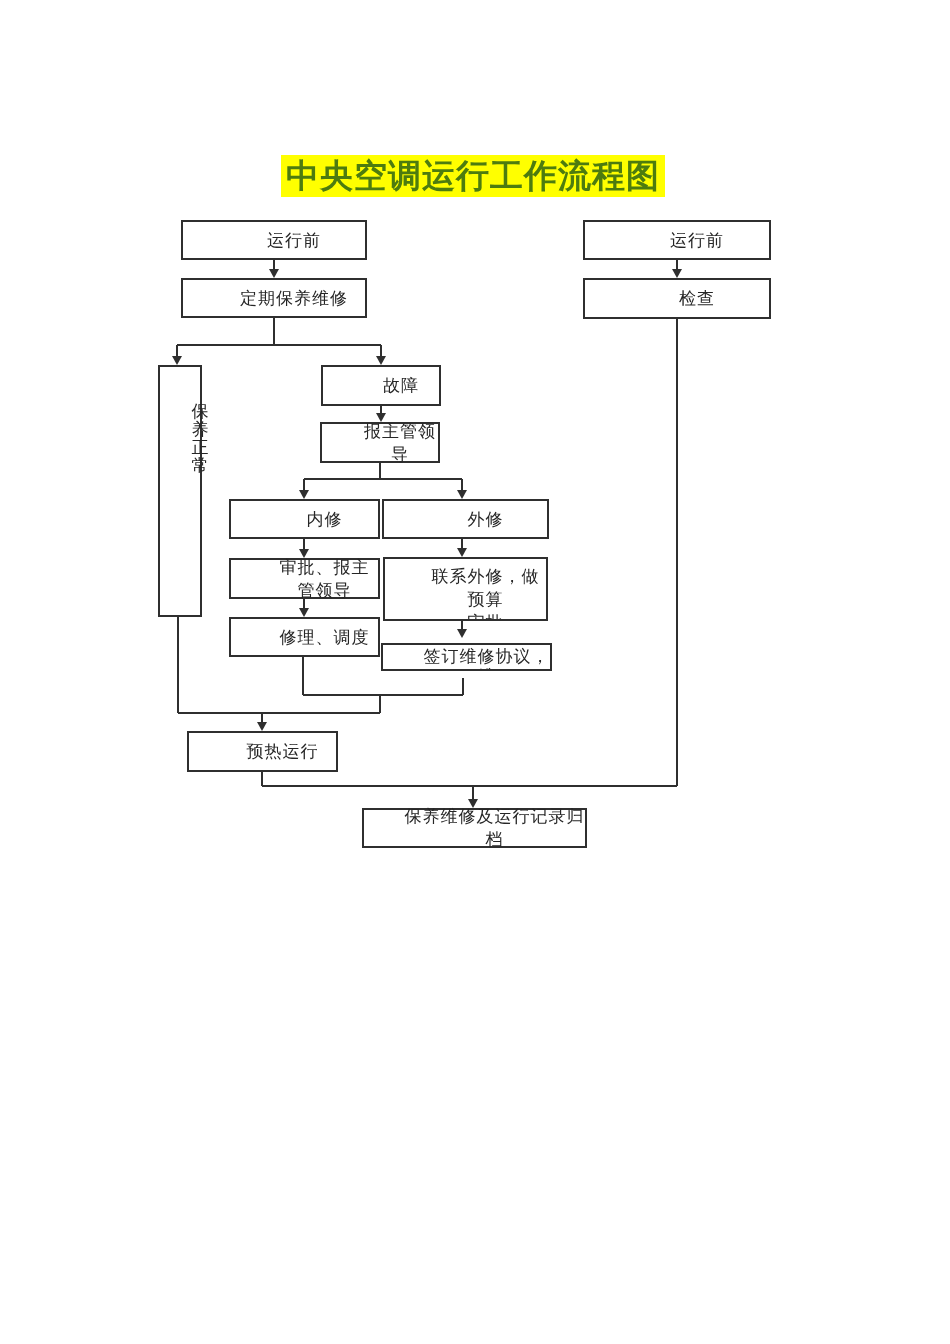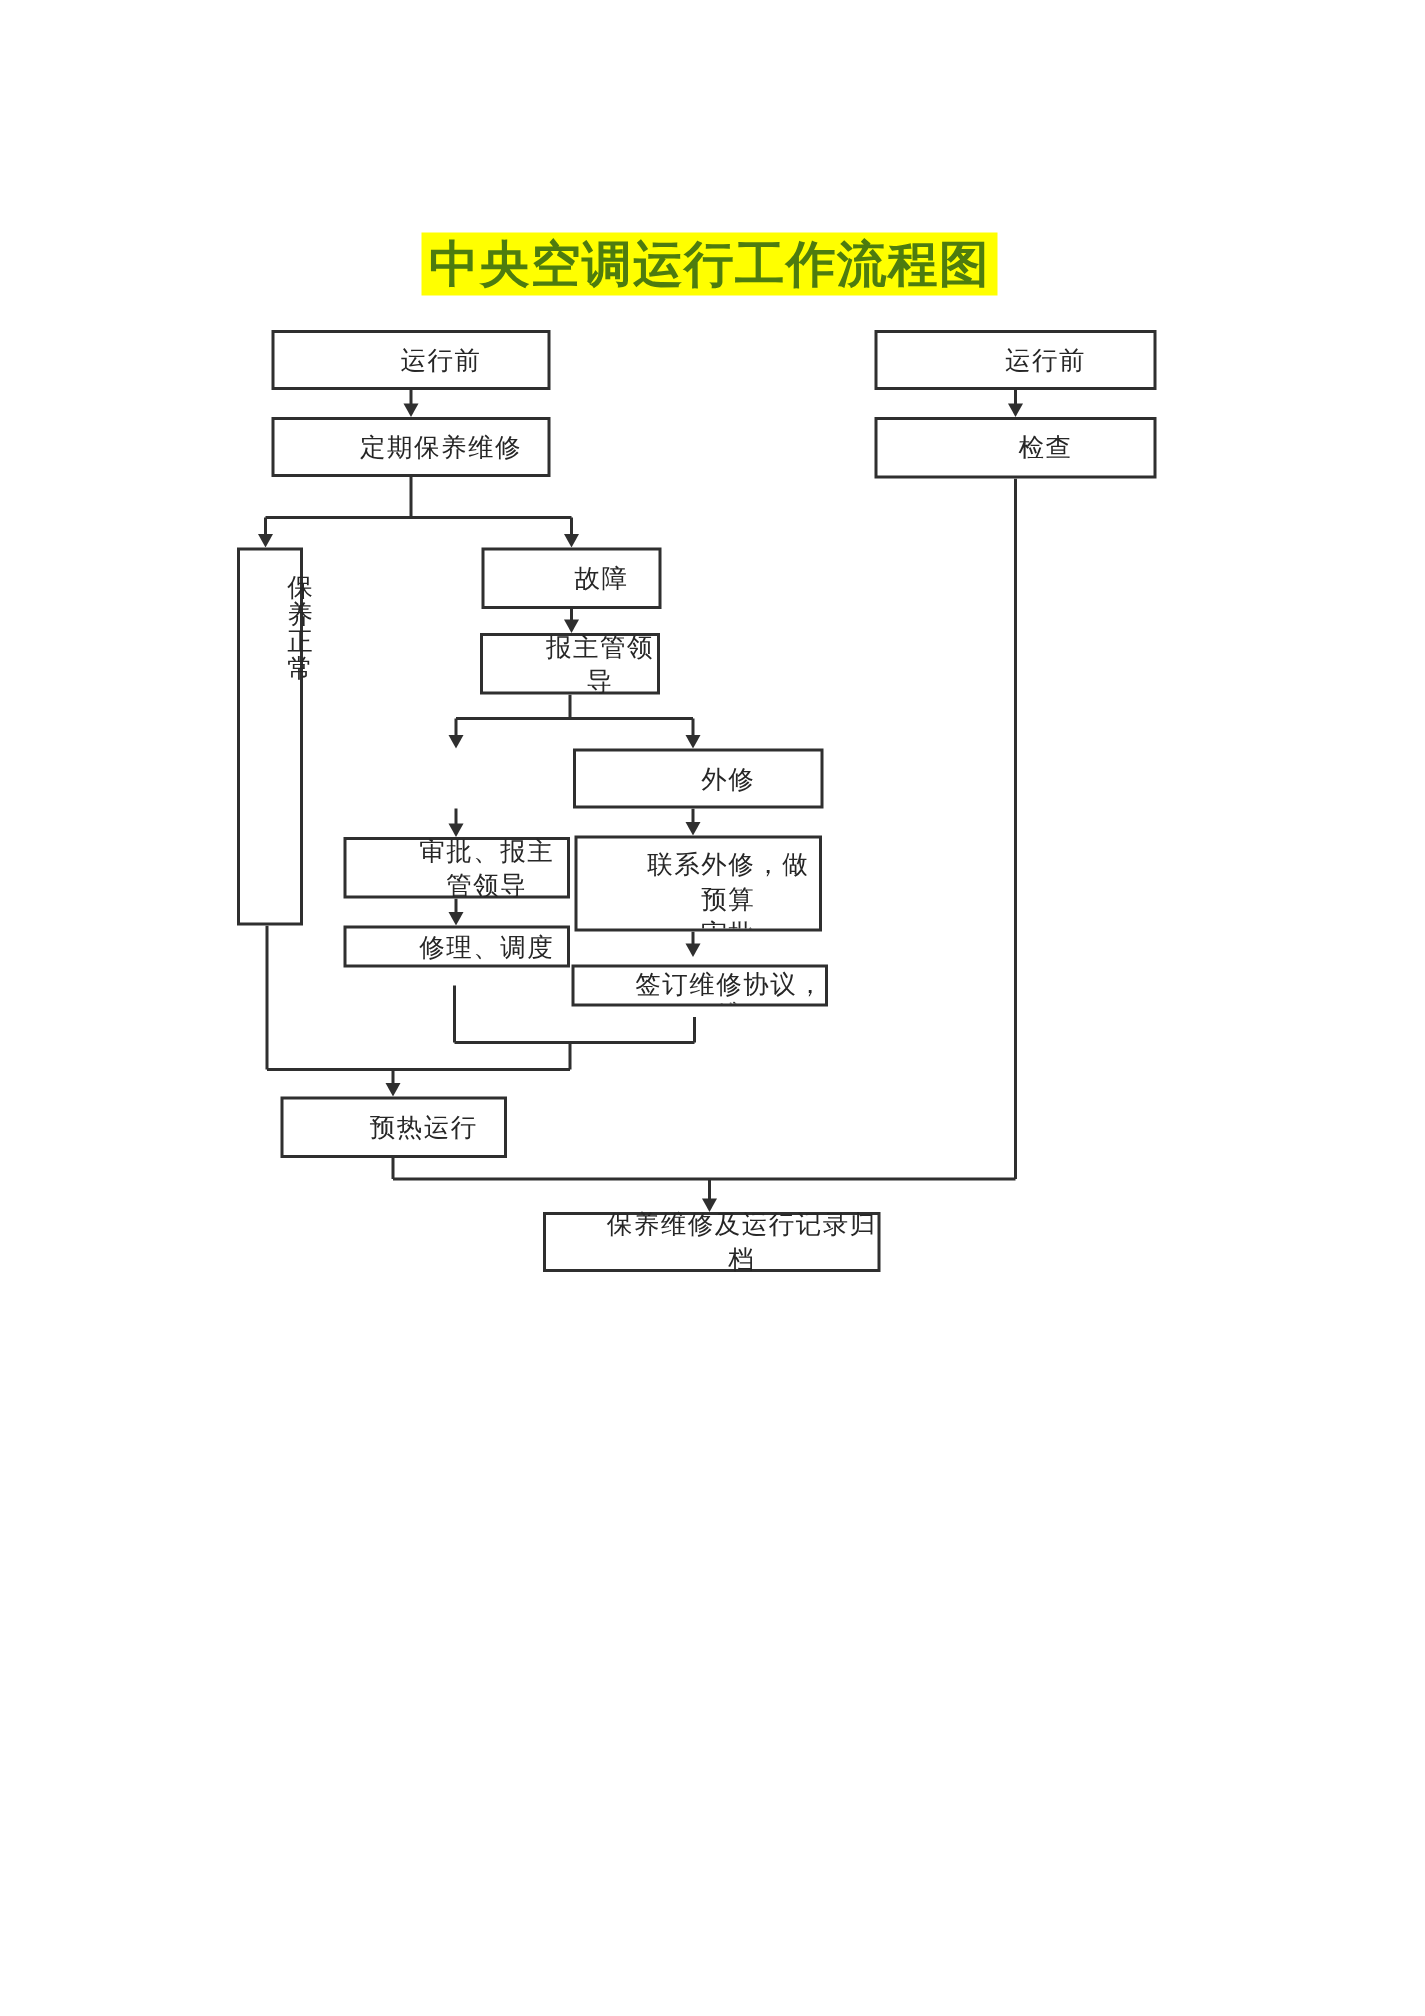--- a/index.html
+++ b/index.html
@@ -73,21 +73,21 @@
   #n-contact-external span { line-height: 23px; }
   #n-contact-external { padding-top: 6px; }
   #n-sign-agreement { padding-top: 2px; }
   .node.vertical {
     align-items: flex-start;
     justify-content: center;
   }
   .node.vertical span {
     display: block;
     width: 1.05em;
-    margin-top: 16px;
+    margin-top: 36px;
     word-break: break-all;
     line-height: 18px;
     letter-spacing: 0;
   }
 </style>
 </head>
 <body>
 
 <div class="canvas">
 
@@ -162,31 +162,32 @@
   <div class="node" id="n-inspect" style="left:583px; top:278px; width:188px; height:41px;">检查</div>
 
   <div class="node vertical" id="n-maintenance-normal" style="left:158px; top:365px; width:44px; height:252px;">
     <span>保养正常</span>
   </div>
 
   <div class="node" id="n-fault" style="left:321px; top:365px; width:120px; height:41px;">故障</div>
 
   <div class="node" id="n-report-supervisor" style="left:320px; top:422px; width:120px; height:41px;">报主管领导</div>
 
+  <div class="node" id="n-internal-repair" style="left:229px; top:499px; width:151px; height:40px;">内修</div>
 
   <div class="node" id="n-external-repair" style="left:382px; top:499px; width:167px; height:40px;">外修</div>
 
   <div class="node" id="n-approval-materials" style="left:229px; top:558px; width:151px; height:41px;">审批、报主管领导</div>
 
   <div class="node two-line" id="n-contact-external" style="left:383px; top:557px; width:165px; height:64px;">
     <span>联系外修，做预算</span>
     <span>审批</span>
   </div>
 
-  <div class="node" id="n-repair-dispatch" style="left:229px; top:617px; width:151px; height:28px;">修理、调度</div>
+  <div class="node" id="n-repair-dispatch" style="left:229px; top:617px; width:151px; height:40px;">修理、调度</div>
 
   <div class="node two-line" id="n-sign-agreement" style="left:381px; top:643px; width:171px; height:28px;">
     <span>签订维修协议，维</span>
     <span>修</span>
   </div>
 
   <div class="node" id="n-preheat-run" style="left:187px; top:731px; width:151px; height:41px;">预热运行</div>
 
   <div class="node" id="n-archive-records" style="left:362px; top:808px; width:225px; height:40px;">保养维修及运行记录归档</div>
 

